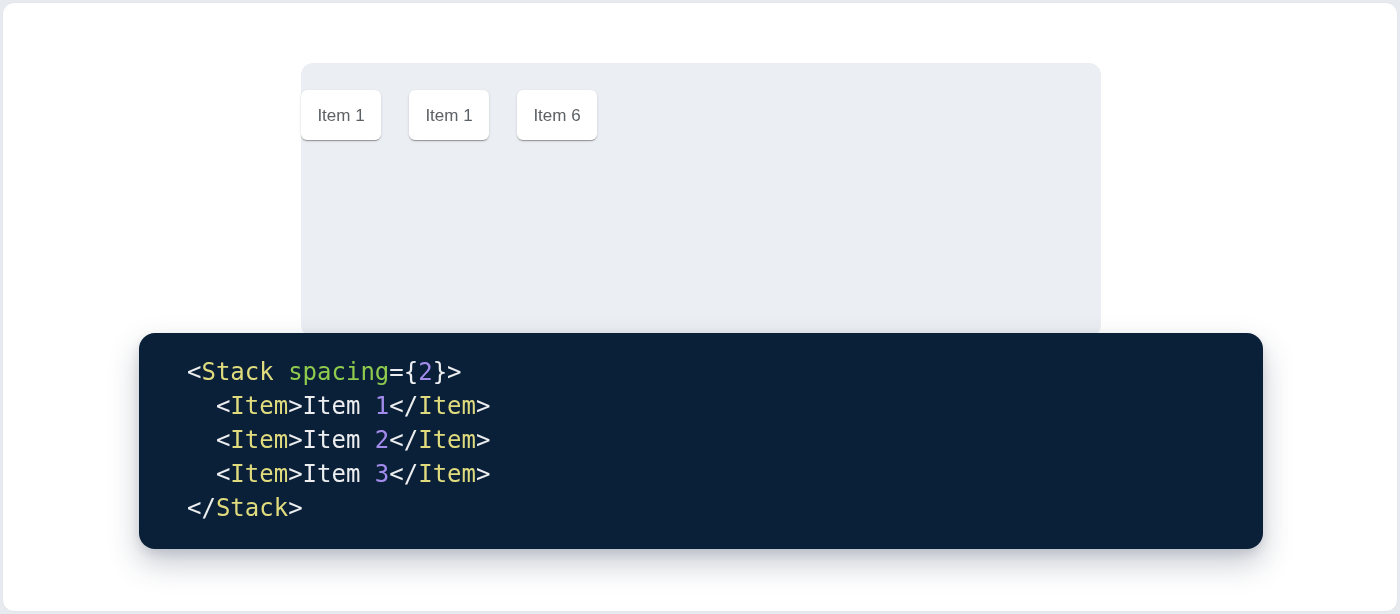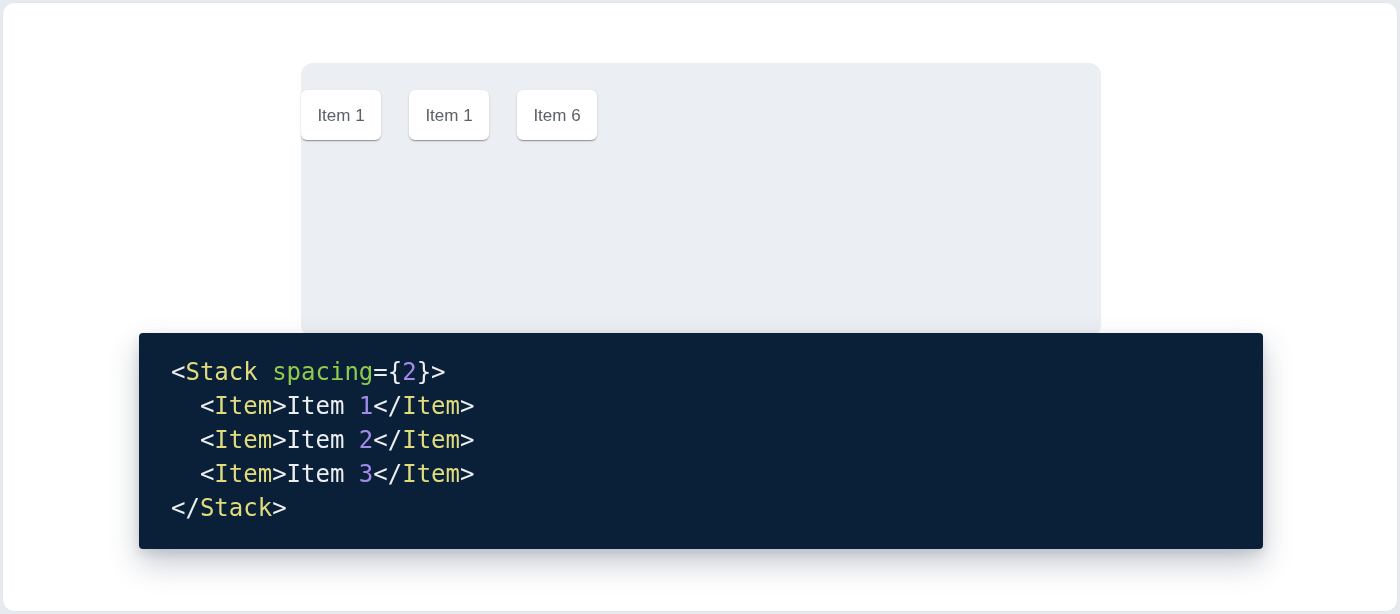--- a/index.html
+++ b/index.html
@@ -63,23 +63,23 @@
     line-height: 1;
     white-space: nowrap;
   }
   .code-block {
     position: absolute;
     left: 136px;   
     top: 330px;    
     width: 1124px;
     height: 216px;
     background: var(--code-bg);
-    border-radius: 4px;
+    border-radius: 16px;
     box-shadow: 0 14px 30px rgba(46,60,86,0.28), 0 4px 10px rgba(46,60,86,0.12);
-    padding: 22px 32px;
+    padding: 22px 48px;
     overflow: hidden;
   }
   .code {
     font-family: "DejaVu Sans Mono", monospace;
     font-size: 24px;
     line-height: 34px;
     white-space: pre;
   }
   .code-line { white-space: pre; }
 </style>

